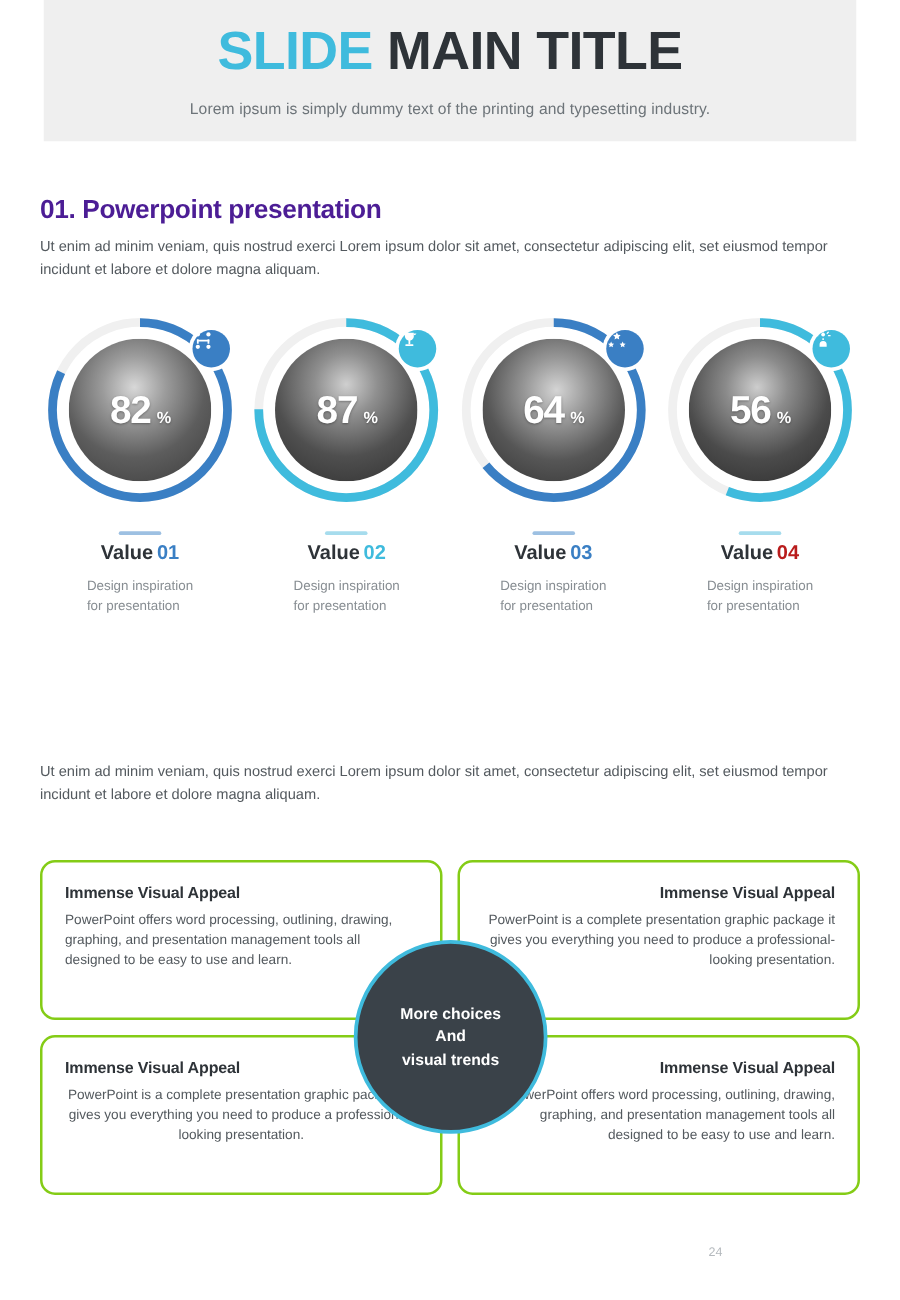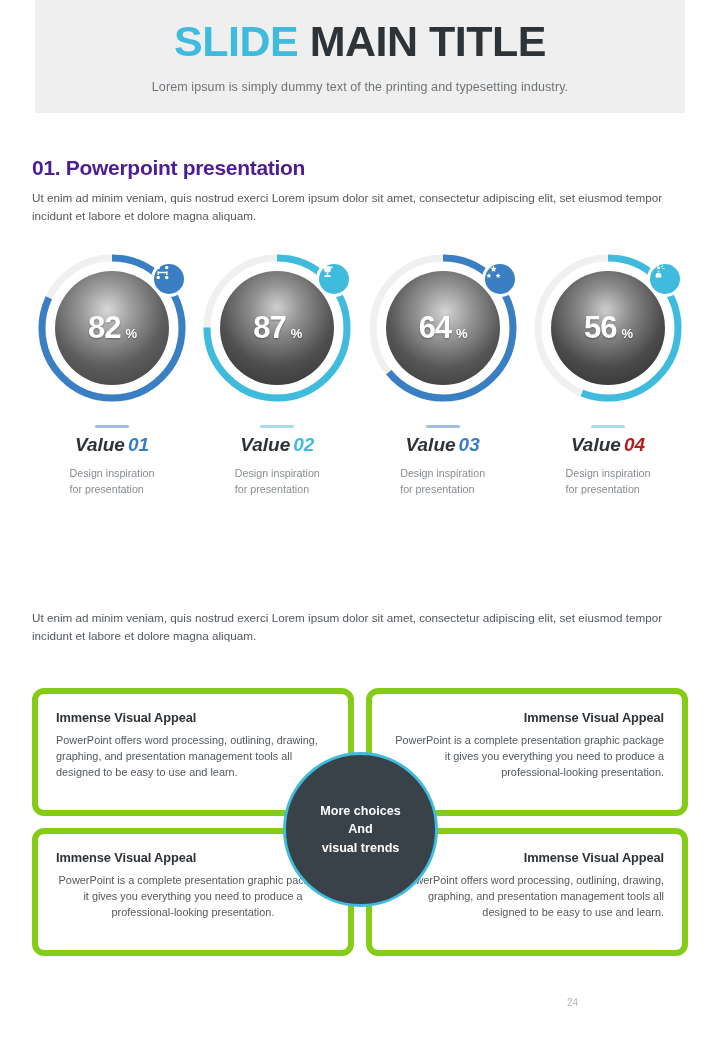--- a/index.html
+++ b/index.html
@@ -61,32 +61,32 @@
   .photo .pct .sym { font-size:13px; margin-left:5px; font-weight:bold; }
 
   .badge {
     position:absolute; right:4px; top:12px; width:30px; height:30px;
     border-radius:50%; display:flex; align-items:center; justify-content:center;
     z-index:5; box-shadow:0 0 0 3px #fff;
   }
   .badge svg { display:block; }
 
   .val-divider { width:34px; height:3px; margin:21px 0 6px; border-radius:2px; }
-  .val-label { font-size:19px; font-weight:bold; color:#2e3338; white-space:nowrap;font-style:italic; }
+  .val-label { font-size:16px; font-weight:bold; color:#2e3338; white-space:nowrap; }
   .val-label .num { margin-left:3px; }
   .val-desc {
     margin-top:9px; font-size:10.7px; line-height:1.5; color:#878d92;
     text-align:left; white-space:pre-line;
   }
 
   
   .boxes { position:absolute; left:32px; top:688px; width:656px; height:268px; }
   .box {
     position:absolute; width:322px; height:128px;
-    border:6px solid #84cc16; border-radius:12px; background:#fff;
+    border:2px solid #84cc16; border-radius:12px; background:#fff;
     padding:16px 18px;
   }
   .box.tl { left:0;   top:0; }
   .box.tr { left:334px; top:0;   text-align:right; }
   .box.bl { left:0;   top:140px; }
   .box.br { left:334px; top:140px; text-align:right; }
 
   .box-title {
     font-size:12.8px; font-weight:bold; color:#2e3338; letter-spacing:-0.1px;
   }

